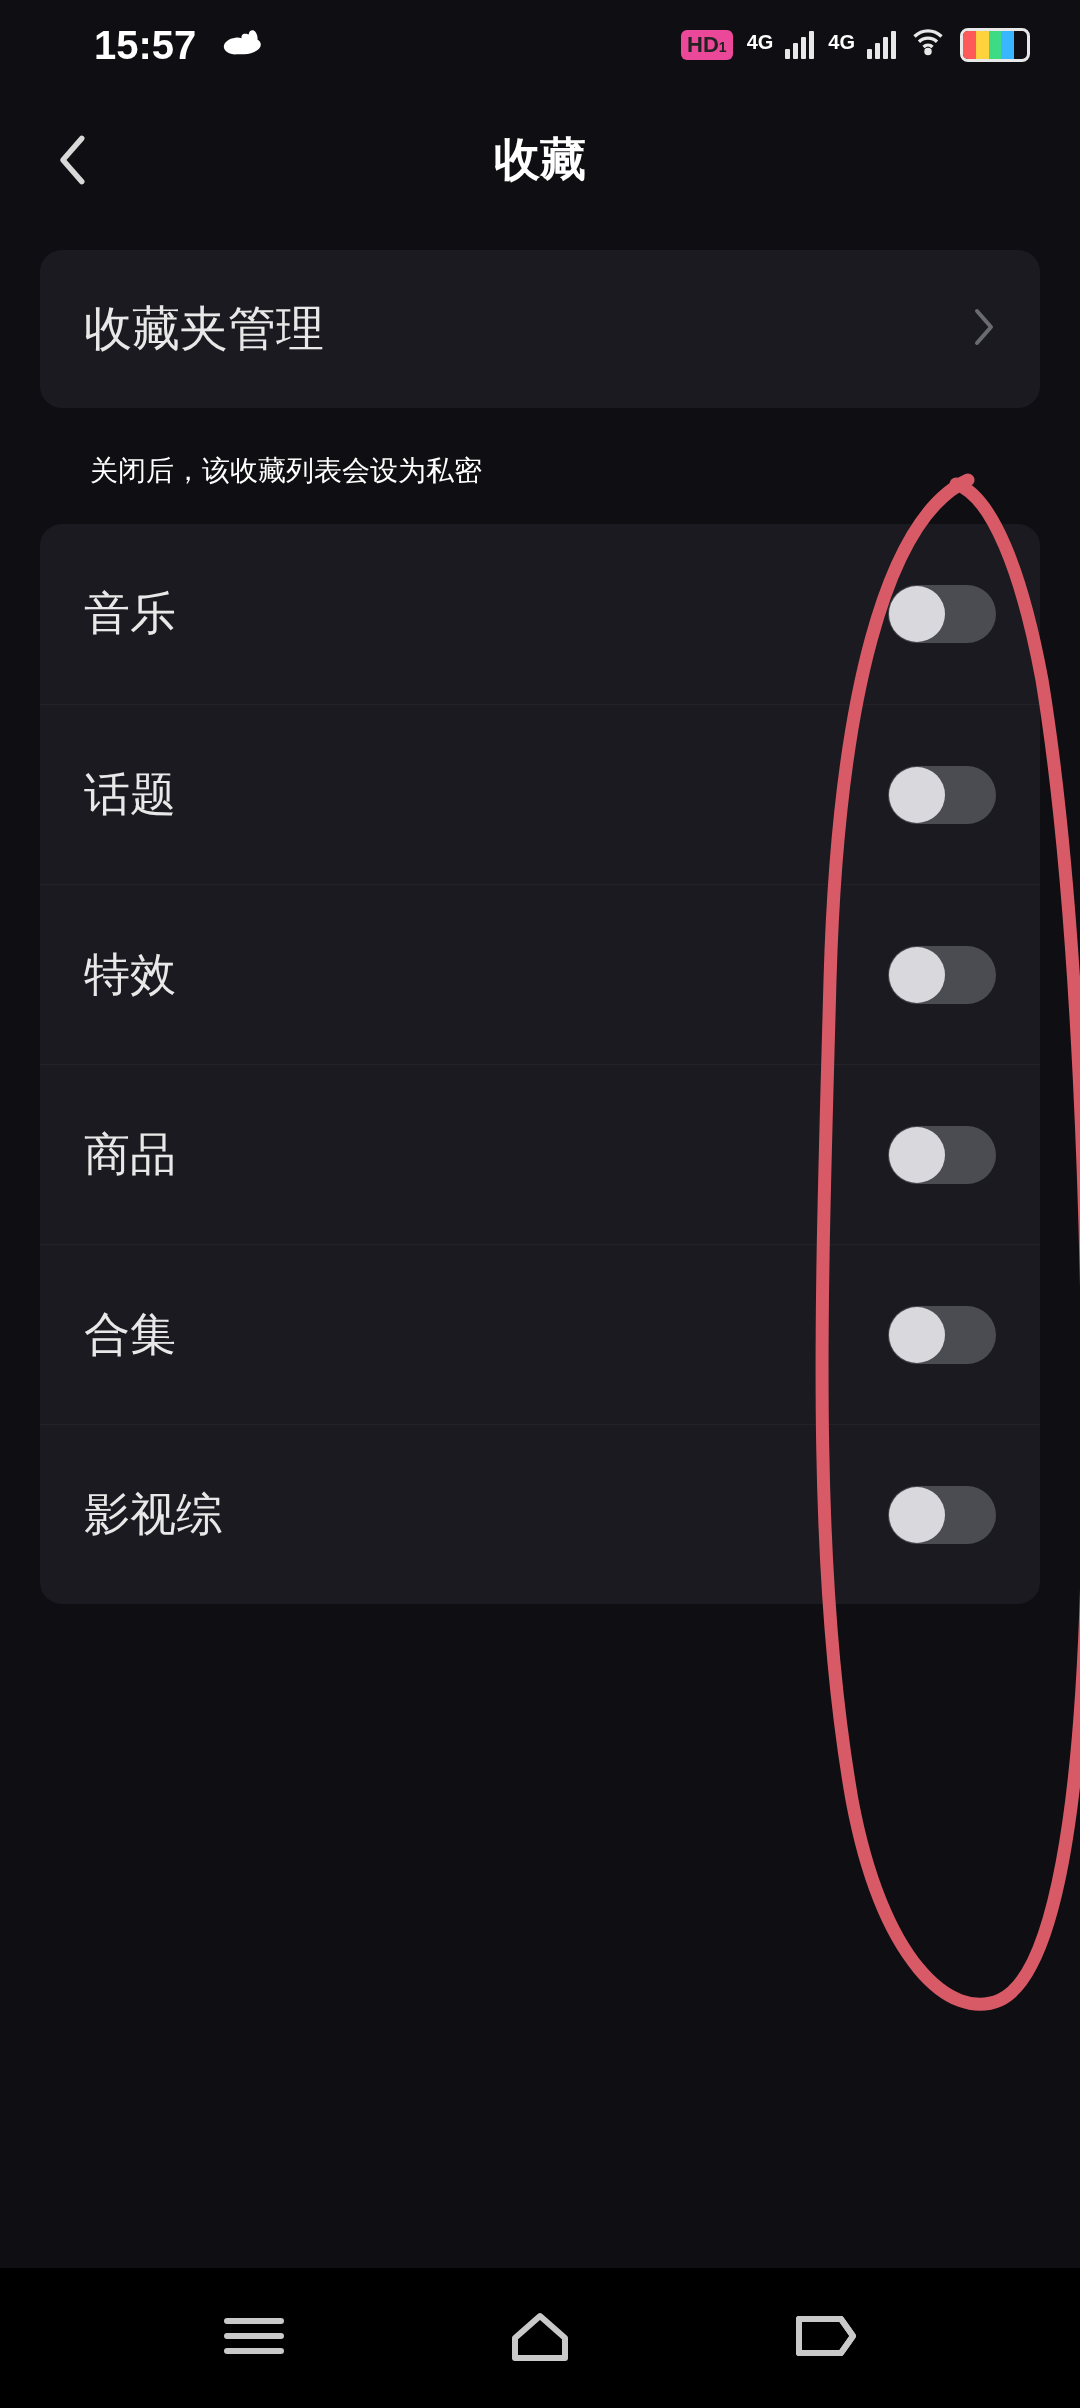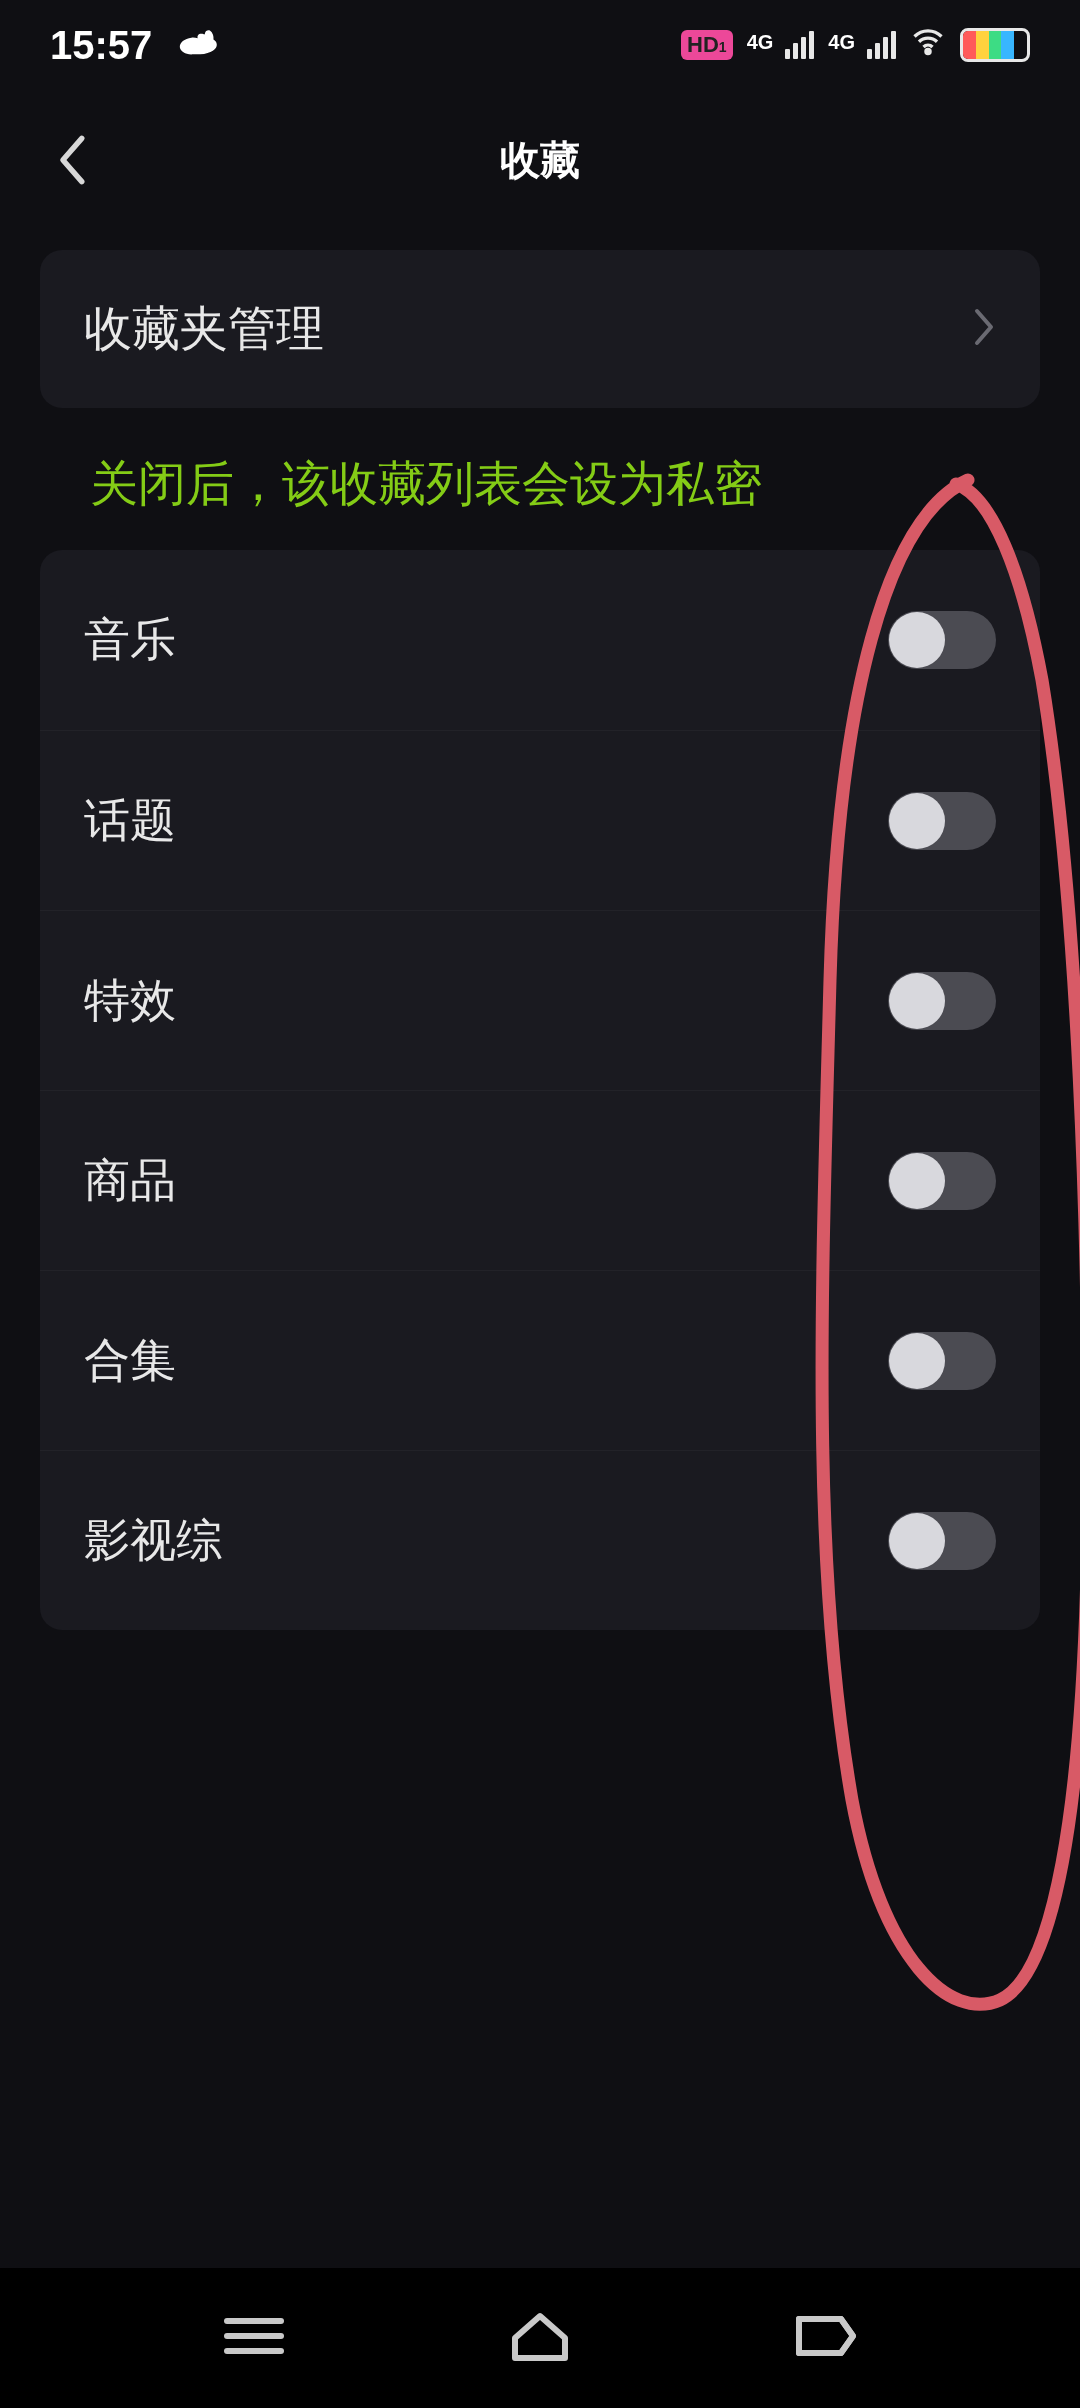--- a/index.html
+++ b/index.html
@@ -17,21 +17,21 @@
     .status-bar {
       height: 90px;
       display: flex;
       align-items: center;
       justify-content: space-between;
       padding: 0 50px;
       font-size: 40px;
       font-weight: 600;
       color: #fff;
     }
-    .status-left { display: flex; align-items: center; gap: 24px; }
+    .status-left { display: flex; align-items: center; gap: 24px; margin-left: 44px; }
     .status-right { display: flex; align-items: center; gap: 14px; }
     .weibo-icon { font-size: 40px; }
     .hd-badge {
       background: #ec4899;
       color: #222;
       font-size: 22px;
       font-weight: 700;
       padding: 2px 6px;
       border-radius: 6px;
       display: inline-flex;
@@ -76,42 +76,42 @@
     }
     .back-btn {
       position: absolute;
       left: 36px;
       top: 50%;
       transform: translateY(-50%);
       width: 70px; height: 70px;
       display: flex; align-items: center; justify-content: center;
     }
     .back-btn svg { width: 34px; height: 54px; }
-    .page-title { font-size: 40px; font-weight: 600; color: #fff; }
+    .page-title { font-size: 46px; font-weight: 600; color: #fff; }
 
     
     .content { padding: 20px 40px; }
     .card {
       background: #1a1a20;
       border-radius: 22px;
     }
     .row {
       display: flex;
       align-items: center;
       justify-content: space-between;
       height: 158px;
       padding: 0 44px;
     }
     .row-label { font-size: 48px; color: #e8e8e8; }
     .chevron svg { width: 26px; height: 40px; }
 
     .hint {
       padding: 44px 50px 34px;
-      font-size: 48px;
-      color: #84cc16;
+      font-size: 28px;
+      color: #ffffff;
     }
 
     .toggle-row {
       display: flex;
       align-items: center;
       justify-content: space-between;
       height: 180px;
       padding: 0 44px;
     }
     .toggle-row + .toggle-row { border-top: 1px solid rgba(255,255,255,0.04); }

